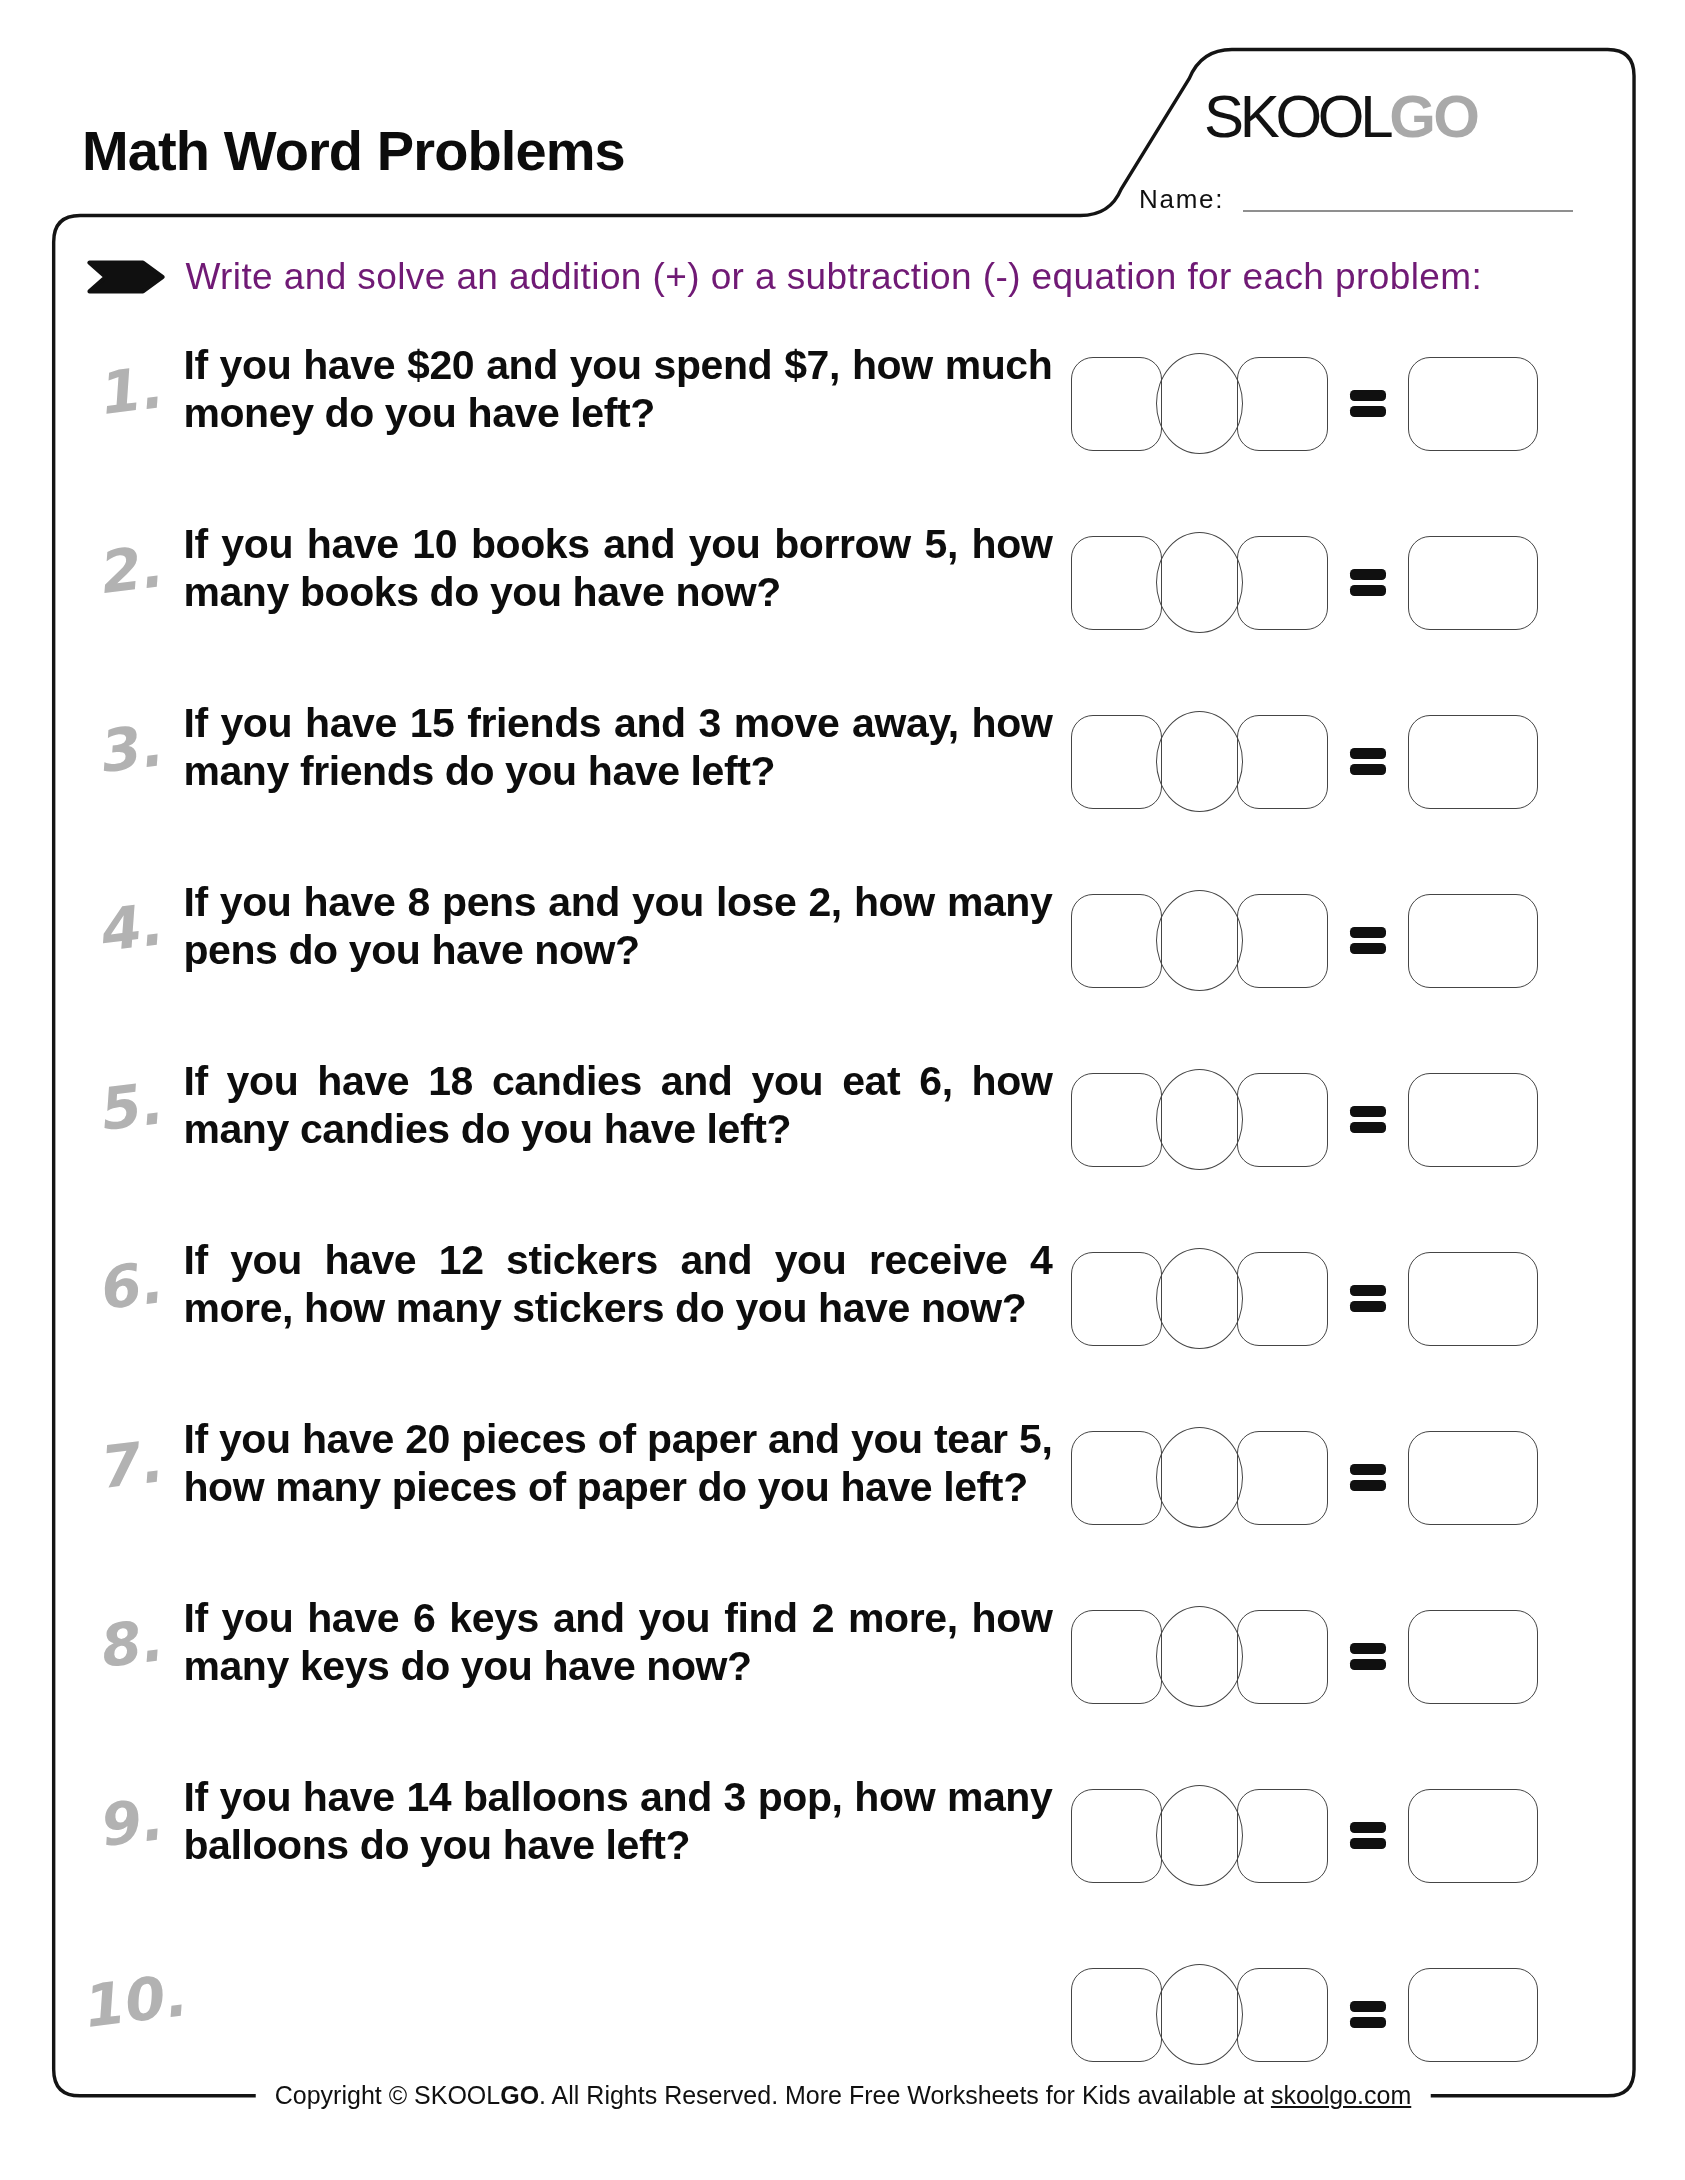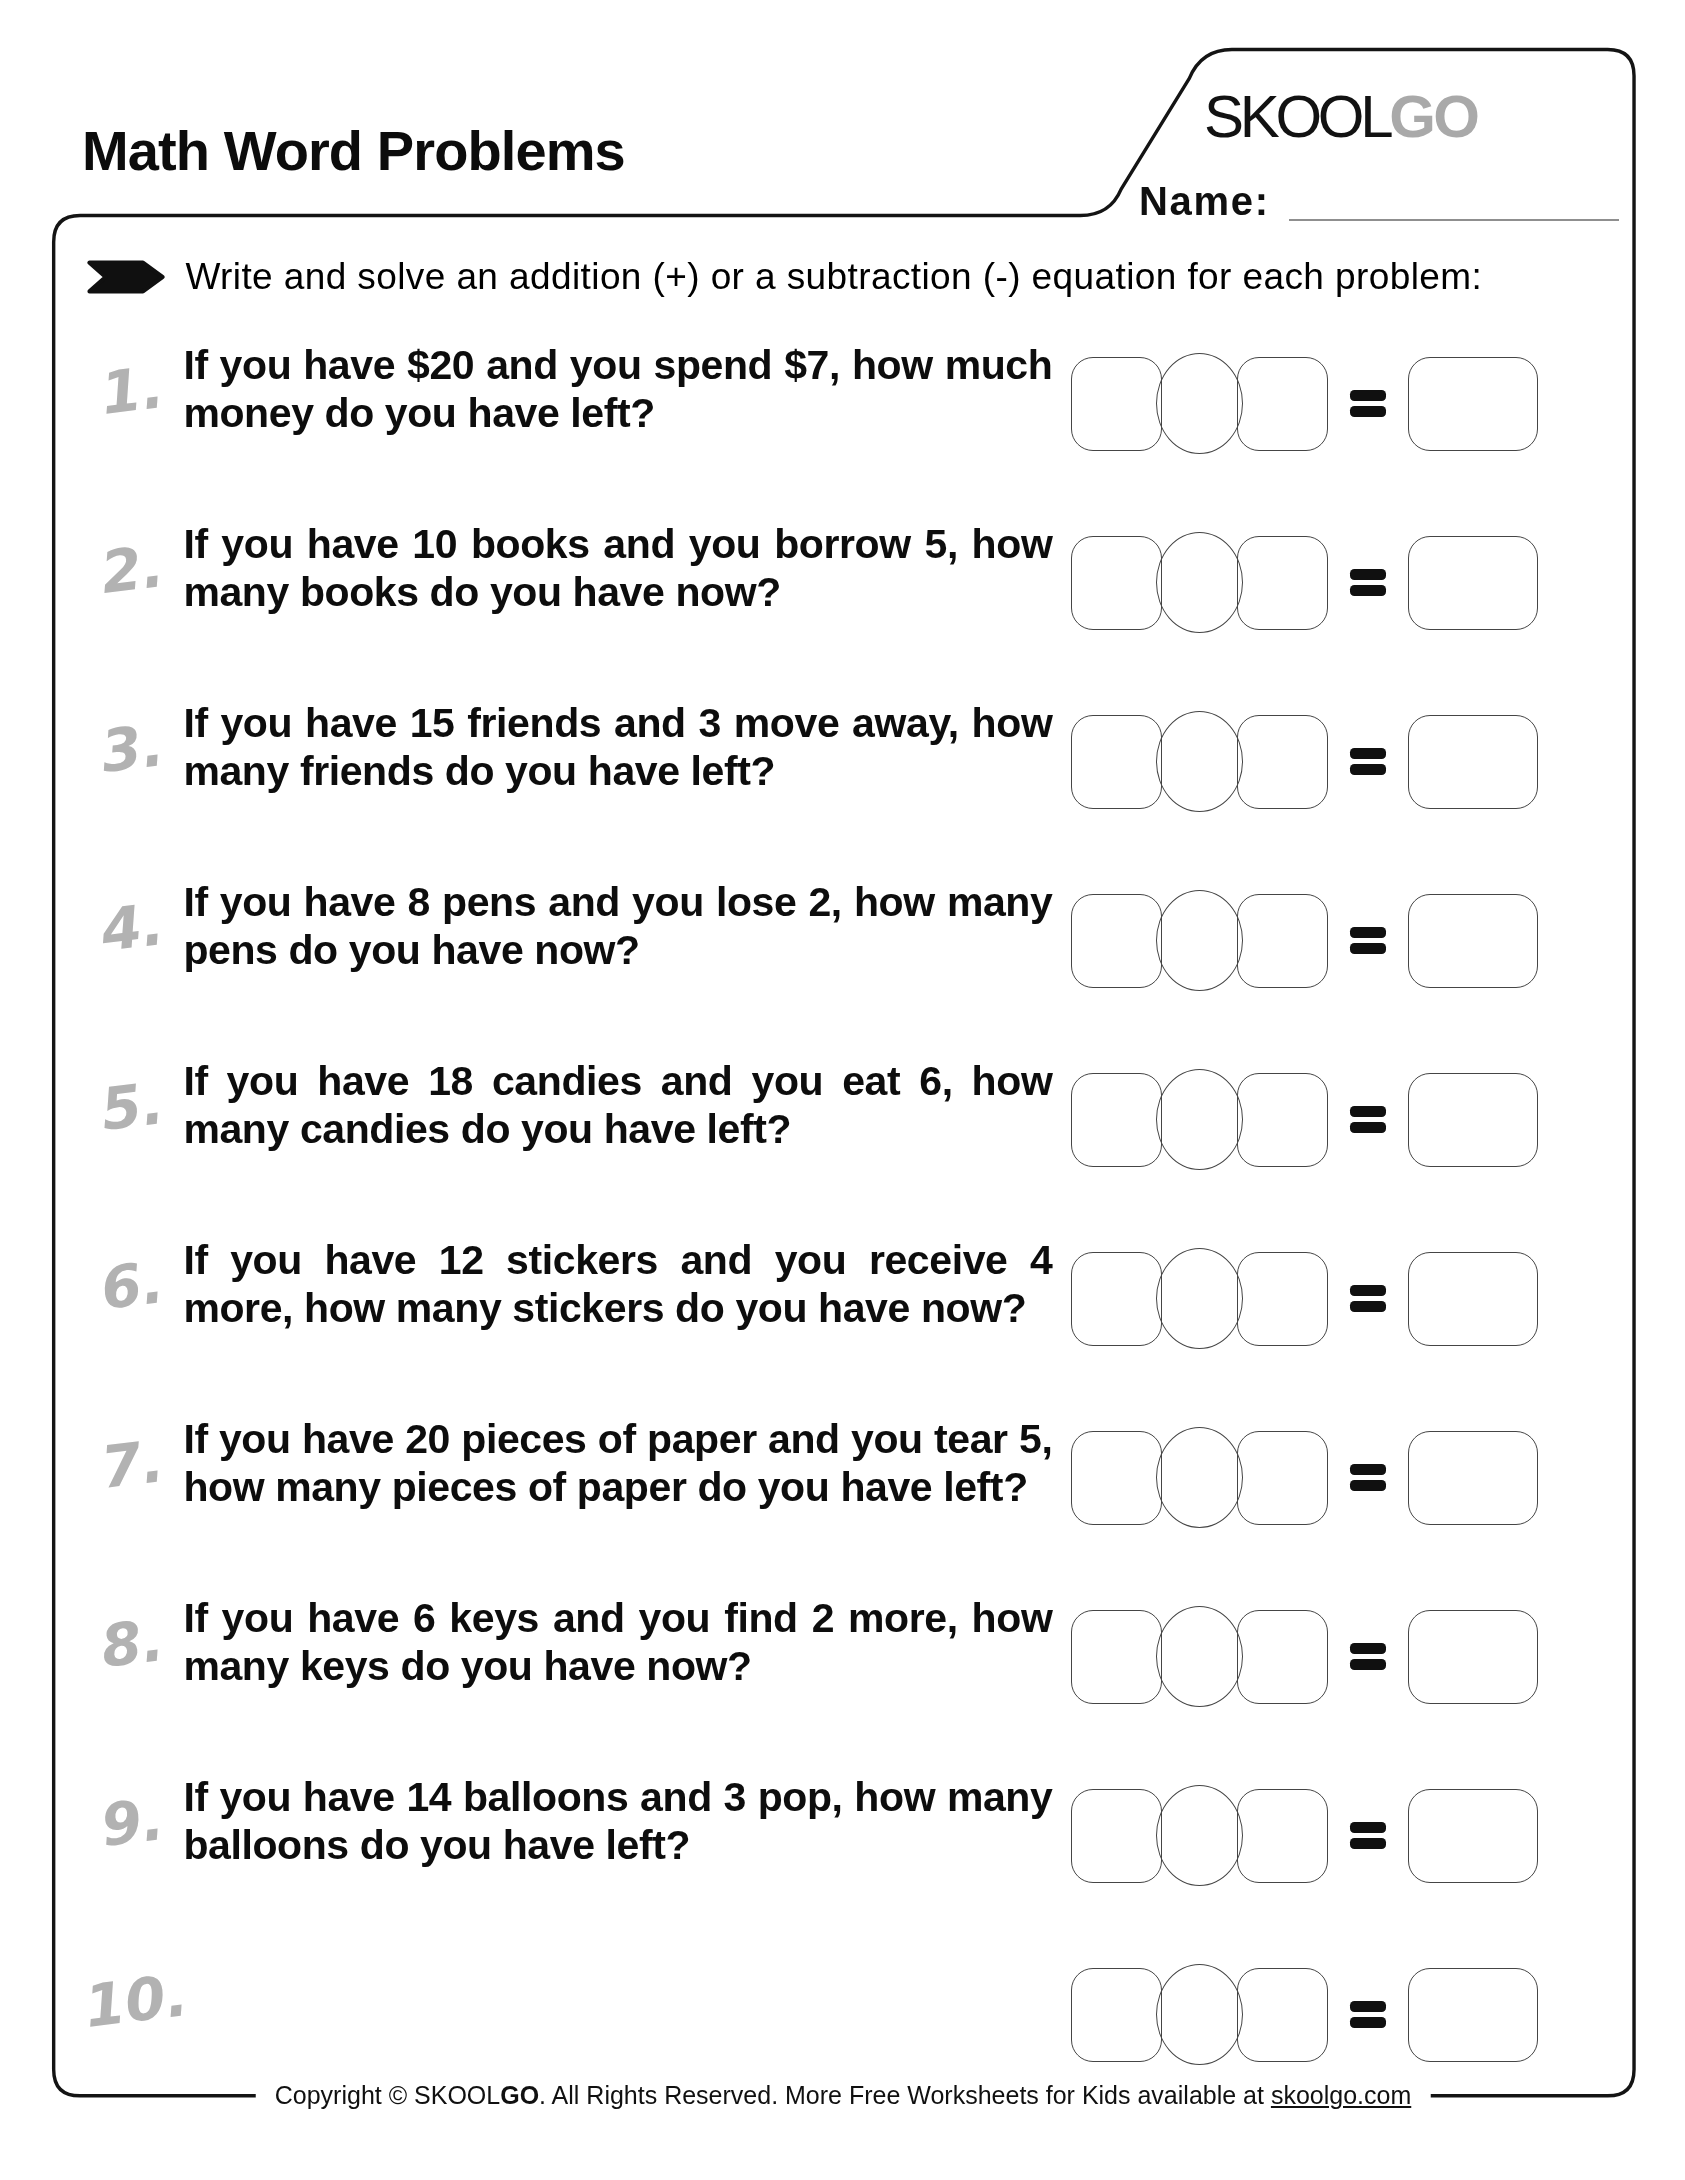--- a/index.html
+++ b/index.html
@@ -15,32 +15,32 @@
     position:absolute;left:82px;top:85px;z-index:2;
     font-size:56px;font-weight:700;letter-spacing:-0.9px;color:#0c0c0c;line-height:1;
   }
   .logo{
     position:absolute;left:1204px;top:87px;z-index:2;line-height:1;white-space:nowrap;
     font-size:60px;letter-spacing:-4.3px;
   }
   .logo .logo-black{font-weight:400;color:#121212;}
   .logo .logo-gray{font-weight:700;color:#a9a9a9;letter-spacing:-2.6px;}
   .name-row{position:absolute;left:1139px;top:181px;z-index:2;display:flex;align-items:flex-end;}
-  .name-label{font-size:40px;font-weight:700;letter-spacing:1.7px;color:#101010;line-height:1;}
+  .name-label{font-size:26px;font-weight:400;letter-spacing:1.7px;color:#101010;line-height:1;}
   .name-line{
     margin-left:19px;width:330px;height:29px;border-bottom:2.6px solid #8f8f8f;
   }
   
   .instruction-row{
     position:absolute;left:87px;top:256px;z-index:2;
     display:flex;align-items:center;gap:20.4px;
   }
   .arrow-icon{width:78px;height:34px;flex:none;display:block;}
   .instruction-text{
-    font-size:37px;font-weight:400;color:#000000;letter-spacing:0.4px;white-space:nowrap;
+    font-size:37px;font-weight:400;color:#701a75;letter-spacing:0.4px;white-space:nowrap;
   }
   
   .problem-row{
     position:absolute;left:85px;width:1542px;height:95px;
     display:flex;align-items:center;z-index:2;
     top:calc(356px + var(--i) * 179px);
   }
   .problem-number{
     width:95px;flex:none;text-align:center;
     font-family:"DejaVu Sans", sans-serif;font-style:italic;font-weight:700;

